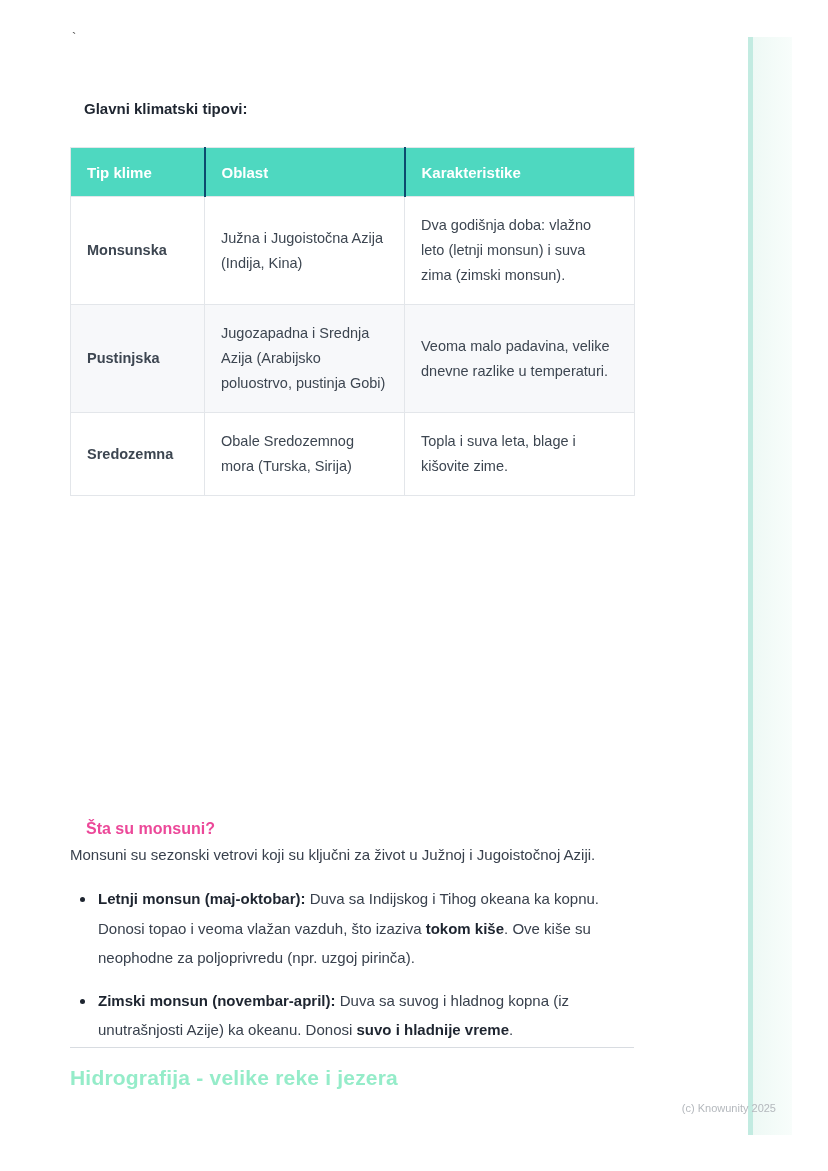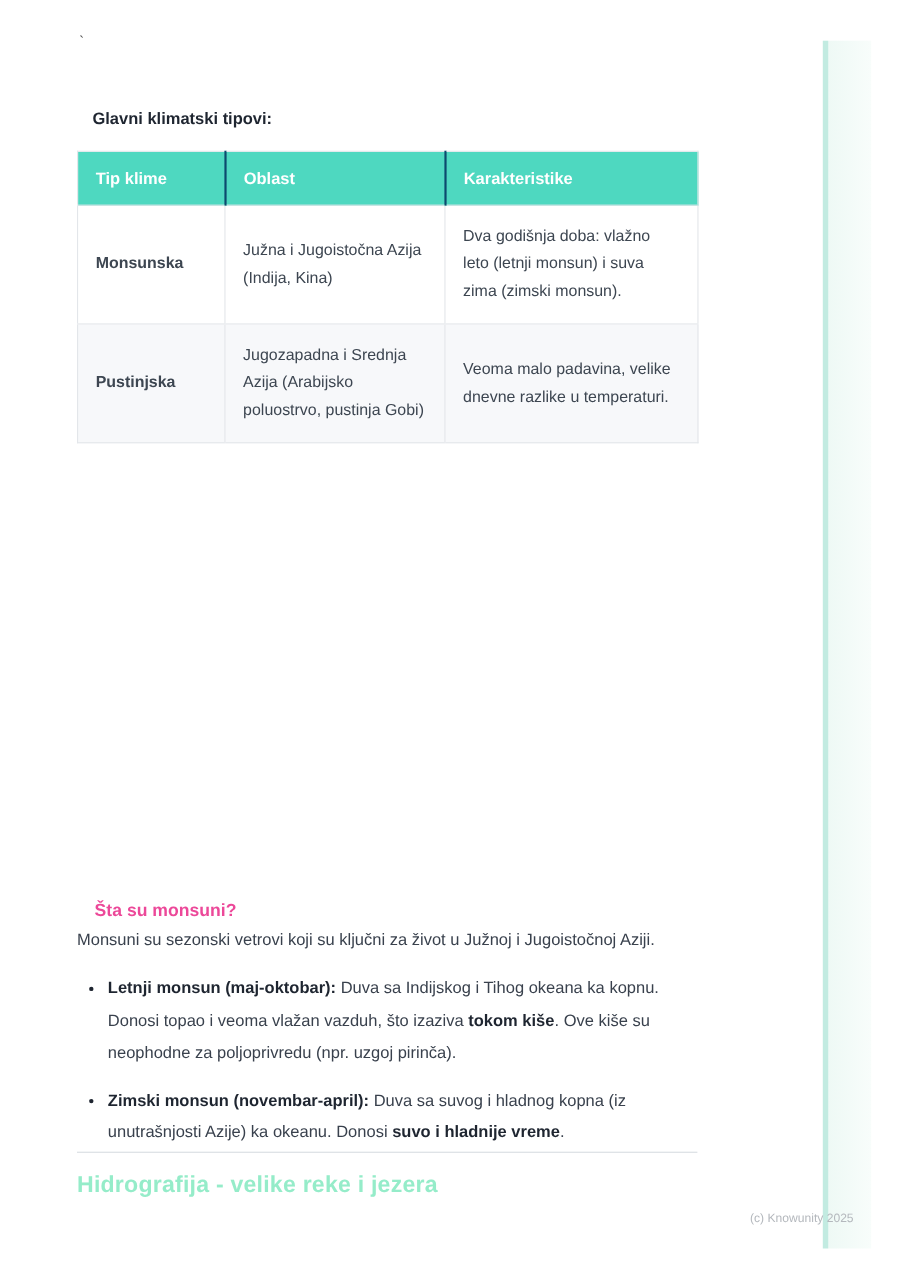--- a/index.html
+++ b/index.html
@@ -13,21 +13,21 @@
   }
   .tick {
     position: absolute; left: 72px; top: 30px;
     font-size: 13px; color: #555;
   }
   .h-main {
     position: absolute; left: 70px; top: 86px;
     margin: 14px; font-size: 15px; font-weight: bold; color: #1e2530;
   }
   .klima-table {
-    position: absolute; left: 70px; top: 137px;
+    position: absolute; left: 70px; top: 147px;
     width: 564px; border-collapse: collapse; table-layout: fixed;
     font-size: 14.5px;
   }
   .klima-table col.c1 { width: 134px; }
   .klima-table col.c2 { width: 200px; }
   .klima-table col.c3 { width: 230px; }
   .klima-table th {
     background: #4ed8c0; color: #ffffff;
     font-weight: bold; text-align: left;
     padding: 16px 16px 15px 16px; font-size: 15px;
@@ -110,20 +110,25 @@
       <tr>
         <td class="cell-type">Monsunska</td>
         <td>Južna i Jugoistočna Azija (Indija, Kina)</td>
         <td>Dva godišnja doba: vlažno leto (letnji monsun) i suva zima (zimski monsun).</td>
       </tr>
       <tr>
         <td class="cell-type">Pustinjska</td>
         <td>Jugozapadna i Srednja Azija (Arabijsko poluostrvo, pustinja Gobi)</td>
         <td>Veoma malo padavina, velike dnevne razlike u temperaturi.</td>
       </tr>
+      <tr>
+        <td class="cell-type">Sredozemna</td>
+        <td>Obale Sredozemnog mora (Turska, Sirija)</td>
+        <td>Topla i suva leta, blage i kišovite zime.</td>
+      </tr>
     </tbody>
   </table>
 
   <h3 class="h-monsuni">Šta su monsuni?</h3>
 
   <p class="intro">Monsuni su sezonski vetrovi koji su ključni za život u Južnoj i Jugoistočnoj Aziji.</p>
 
   <ul class="bullets">
     <li><span class="b">Letnji monsun (maj-oktobar):</span><span> Duva sa Indijskog i Tihog okeana ka kopnu. Donosi topao i veoma vlažan vazduh, što izaziva </span><span class="b">tokom kiše</span><span>. Ove kiše su neophodne za poljoprivredu (npr. uzgoj pirinča).</span></li>
     <li><span class="b">Zimski monsun (novembar-april):</span><span> Duva sa suvog i hladnog kopna (iz unutrašnjosti Azije) ka okeanu. Donosi </span><span class="b">suvo i hladnije vreme</span><span>.</span></li>

